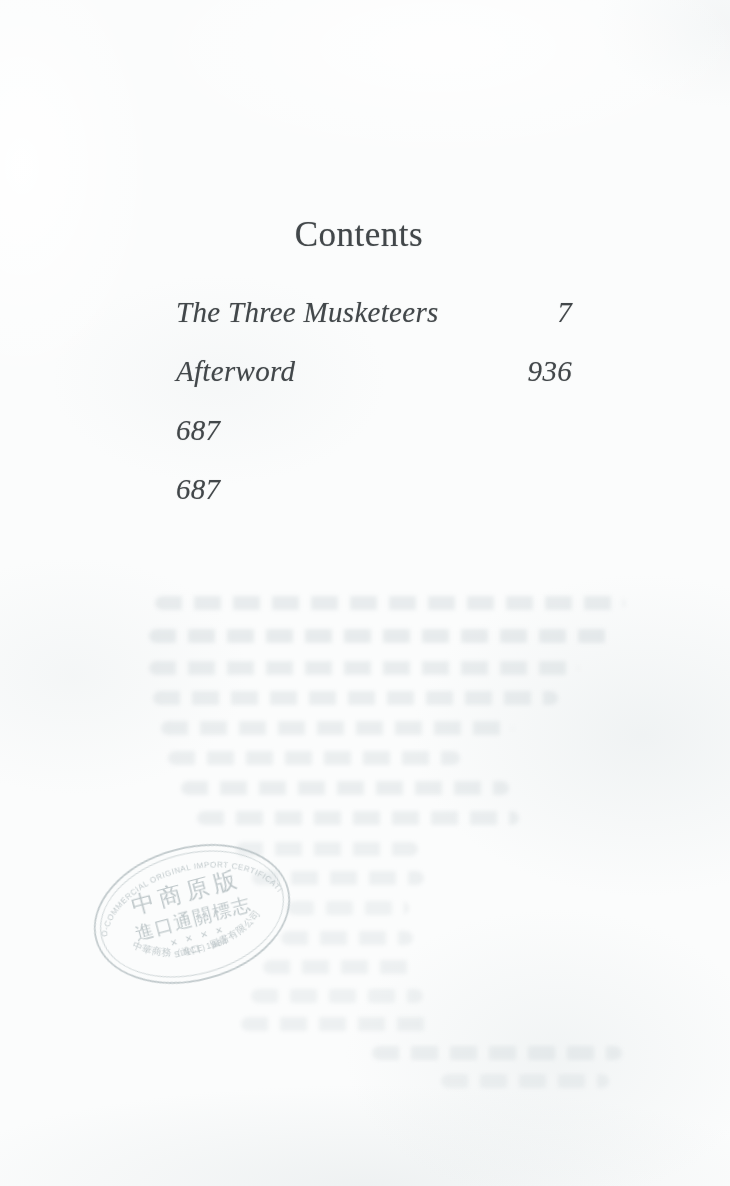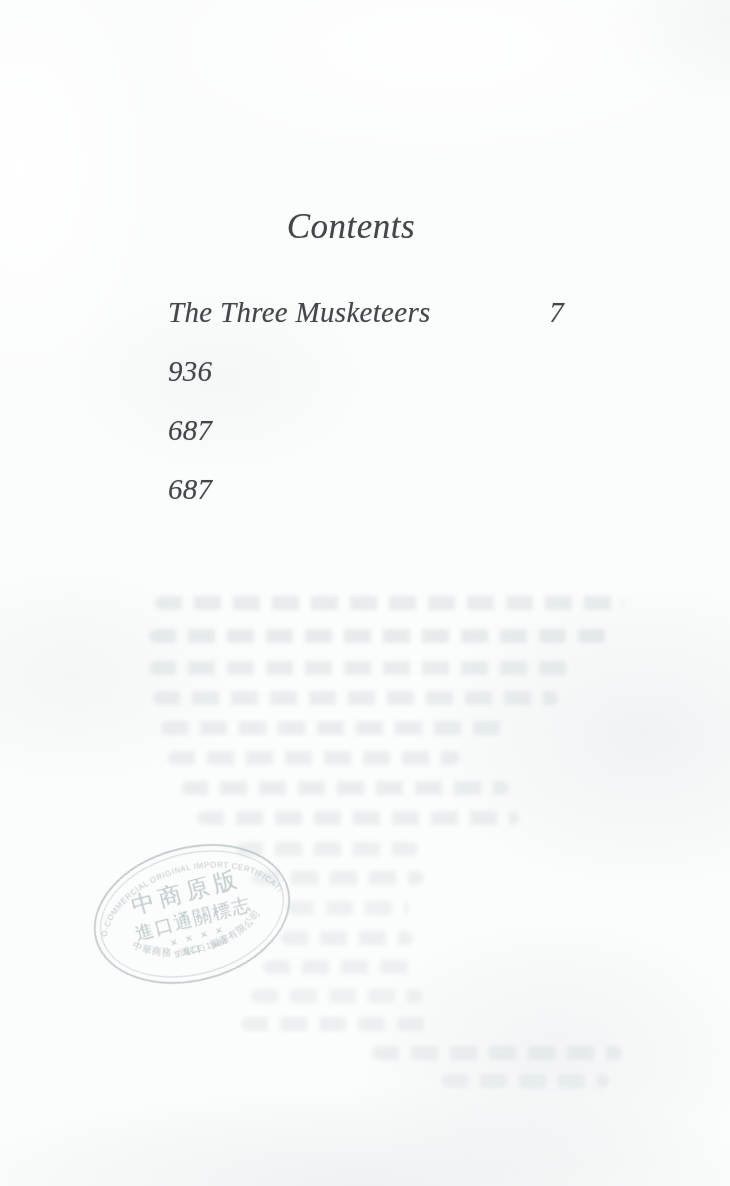--- a/index.html
+++ b/index.html
@@ -46,32 +46,31 @@
   }
 
   
   .toc-title {
     position: absolute;
     top: 207px;
     left: 0;
     width: 702px;
     text-align: center;
     font-size: 35px;
-    font-style: italic;
     font-weight: 400;
-    margin: 0;
+    margin: 8px;
     letter-spacing: 0.5px;
     color: var(--color-ink, #42474a);
     text-shadow: 0 0 1px rgba(80,86,86,0.45);
   }
 
   .toc {
     position: absolute;
     top: 297px;
-    left: 168px;
+    left: 176px;
     width: 396px;
   }
   .toc-row {
     display: flex;
     justify-content: space-between;
     align-items: baseline;
     line-height: 30px;
     margin-bottom: 29px;
     font-size: 29px;
     font-style: italic;
@@ -125,20 +124,21 @@
     </div>
 
   <h1 class="toc-title">Contents</h1>
 
   <div class="toc">
     <div class="toc-row">
       <span class="toc-label">The Three Musketeers</span>
       <span class="toc-page">7</span>
     </div>
     <div class="toc-row">
+      <span class="toc-label">Afterword</span>
       <span class="toc-page">936</span>
     </div>
     <div class="toc-row">
       <span class="toc-page">687</span>
     </div>
     <div class="toc-row">
       <span class="toc-page">687</span>
     </div>
   </div>
 

